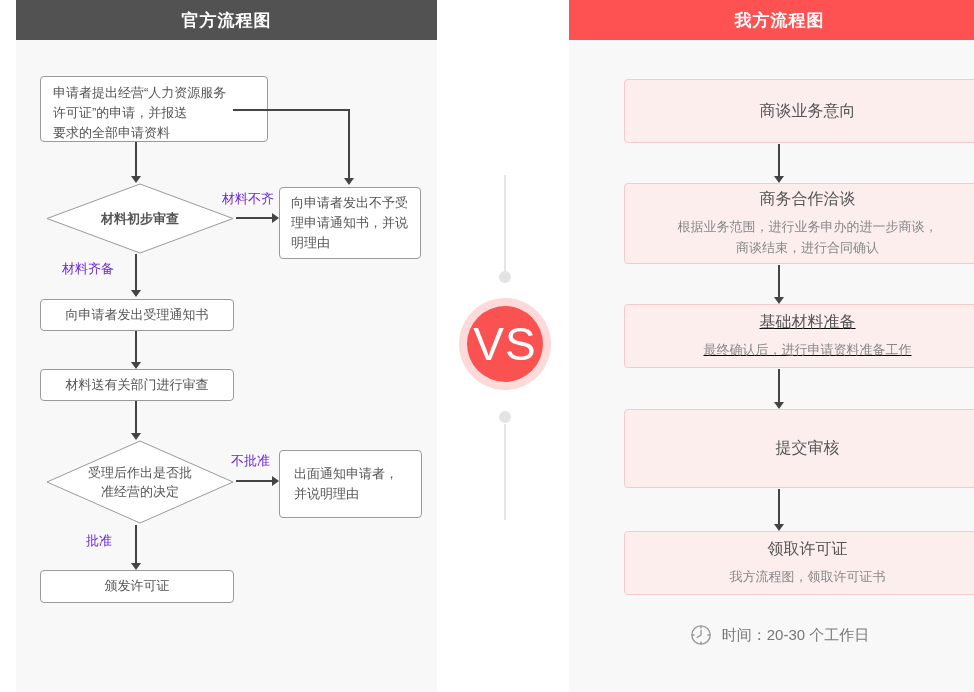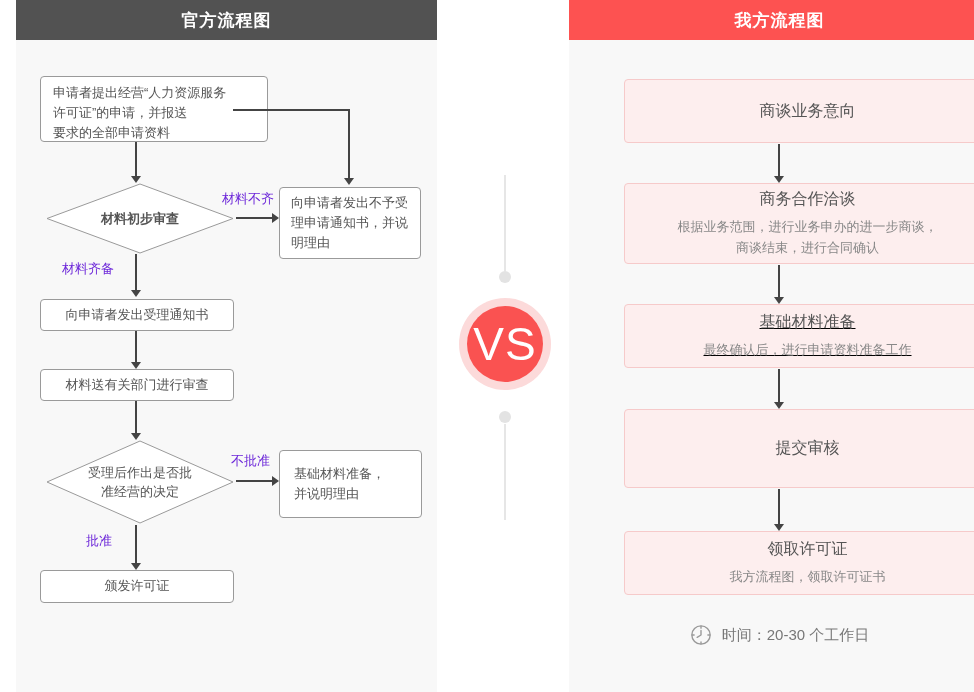--- a/index.html
+++ b/index.html
@@ -143,21 +143,21 @@
     <div class="diamond diamond-2">
       <svg viewBox="0 0 188 84" preserveAspectRatio="none">
         <polygon points="94,1 187,42 94,83 1,42"></polygon>
       </svg>
       <span>受理后作出是否批
 准经营的决定</span>
     </div>
 
     <div class="edge-label lbl-notapproved">不批准</div>
     <div class="arr-right ah2"></div>
-    <div class="fbox multiline box-refuse">基础材料准备，
+    <div class="fbox multiline box-refuse">出面通知申请者，
 并说明理由</div>
 
     <div class="edge-label lbl-approved">批准</div>
     <div class="arr-down a5"></div>
     <div class="fbox center box-issue">颁发许可证</div>
   </section>
 
   <div>
     <div class="vline v1"></div>
     <div class="vdot d1"></div>

